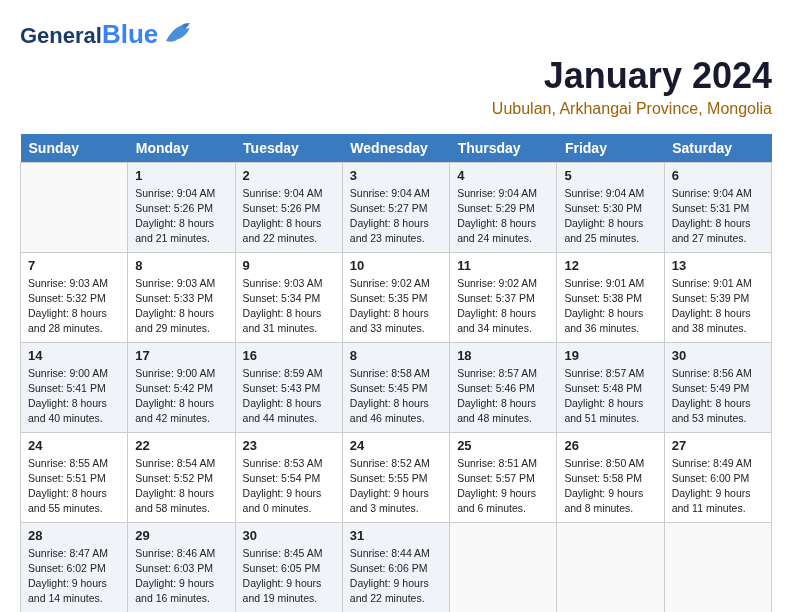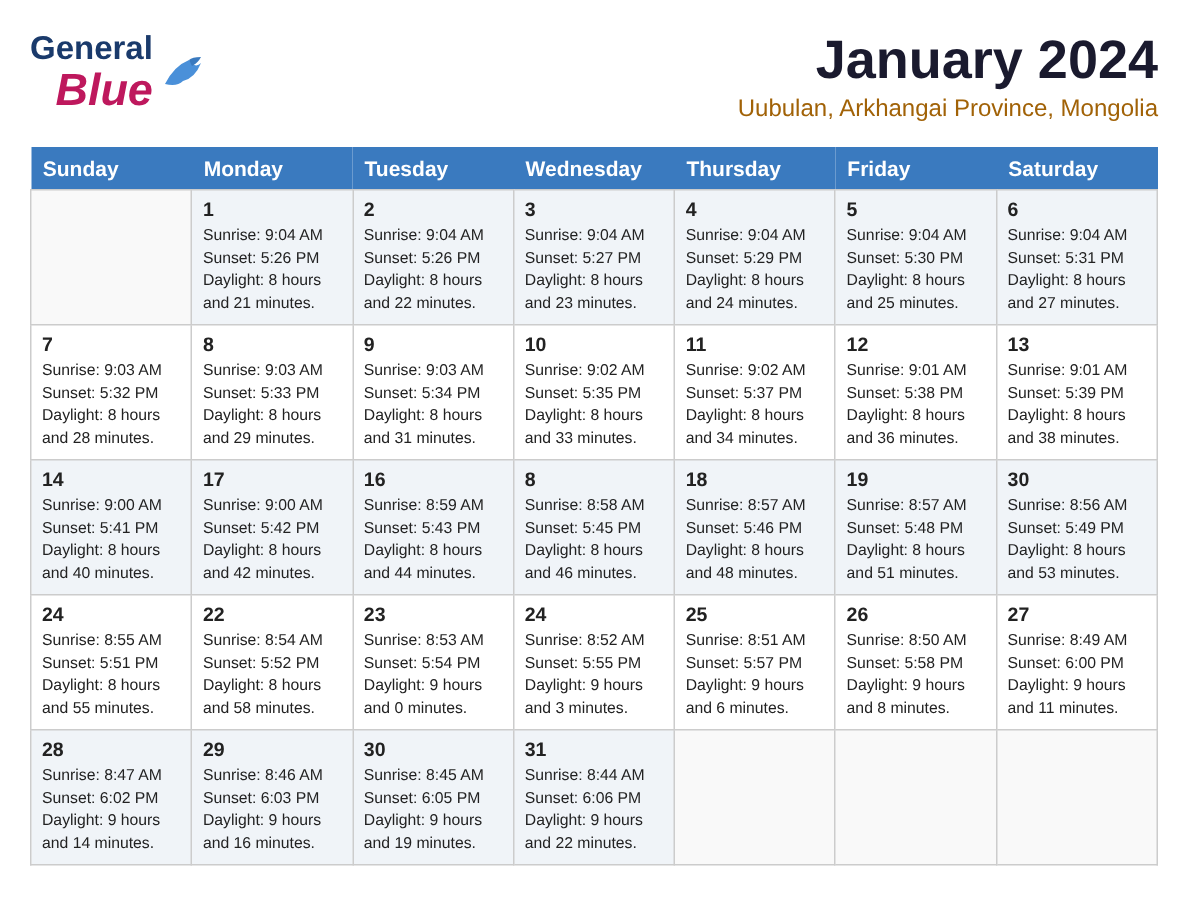--- a/index.html
+++ b/index.html
@@ -22,20 +22,21 @@
       align-items: flex-start;
     }
     .title-block {
       text-align: right;
     }
     .month-title {
       font-size: 36px;
       font-weight: bold;
       color: #1a1a2e;
       line-height: 1.1;
+      margin-top: 36px;
     }
     .location {
       font-size: 16px;
       color: #a16207;
       margin-top: 4px;
     }
     table {
       width: 100%;
       border-collapse: collapse;
       font-size: 11px;
@@ -75,23 +76,23 @@
     .row-white td {
       background-color: #ffffff;
     }
   </style>
 </head>
 <body>
 
 <div class="header">
   <div class="logo">
     <div style="display:flex; align-items:center; gap:4px;">
-      <div style="display:flex; flex-direction:column; align-items:flex-end;">
+      <div style="display:flex; flex-direction:row; align-items:flex-end;">
         <span style="font-size:22px; font-weight:bold; color:#1a3a6b; line-height:1.1;">General</span>
-        <span style="font-size:30px; font-weight:bold; color:#be185d; line-height:1.1;font-style:italic;">Blue</span>
+        <span style="font-size:26px; font-weight:bold; color:#3b82f6; line-height:1.1;">Blue</span>
       </div>
       <svg width="32" height="26" viewBox="0 0 32 26">
         <path d="M4 20 Q10 8 20 4 Q24 10 28 6 Q24 16 16 18 Q12 22 4 20Z" fill="#4a90d9"></path>
         <path d="M20 4 Q22 2 28 2 Q26 6 22 8Z" fill="#3a7abf"></path>
       </svg>
     </div>
   </div>
   <div class="title-block">
     <div class="month-title">January 2024</div>
     <div class="location">Uubulan, Arkhangai Province, Mongolia</div>

